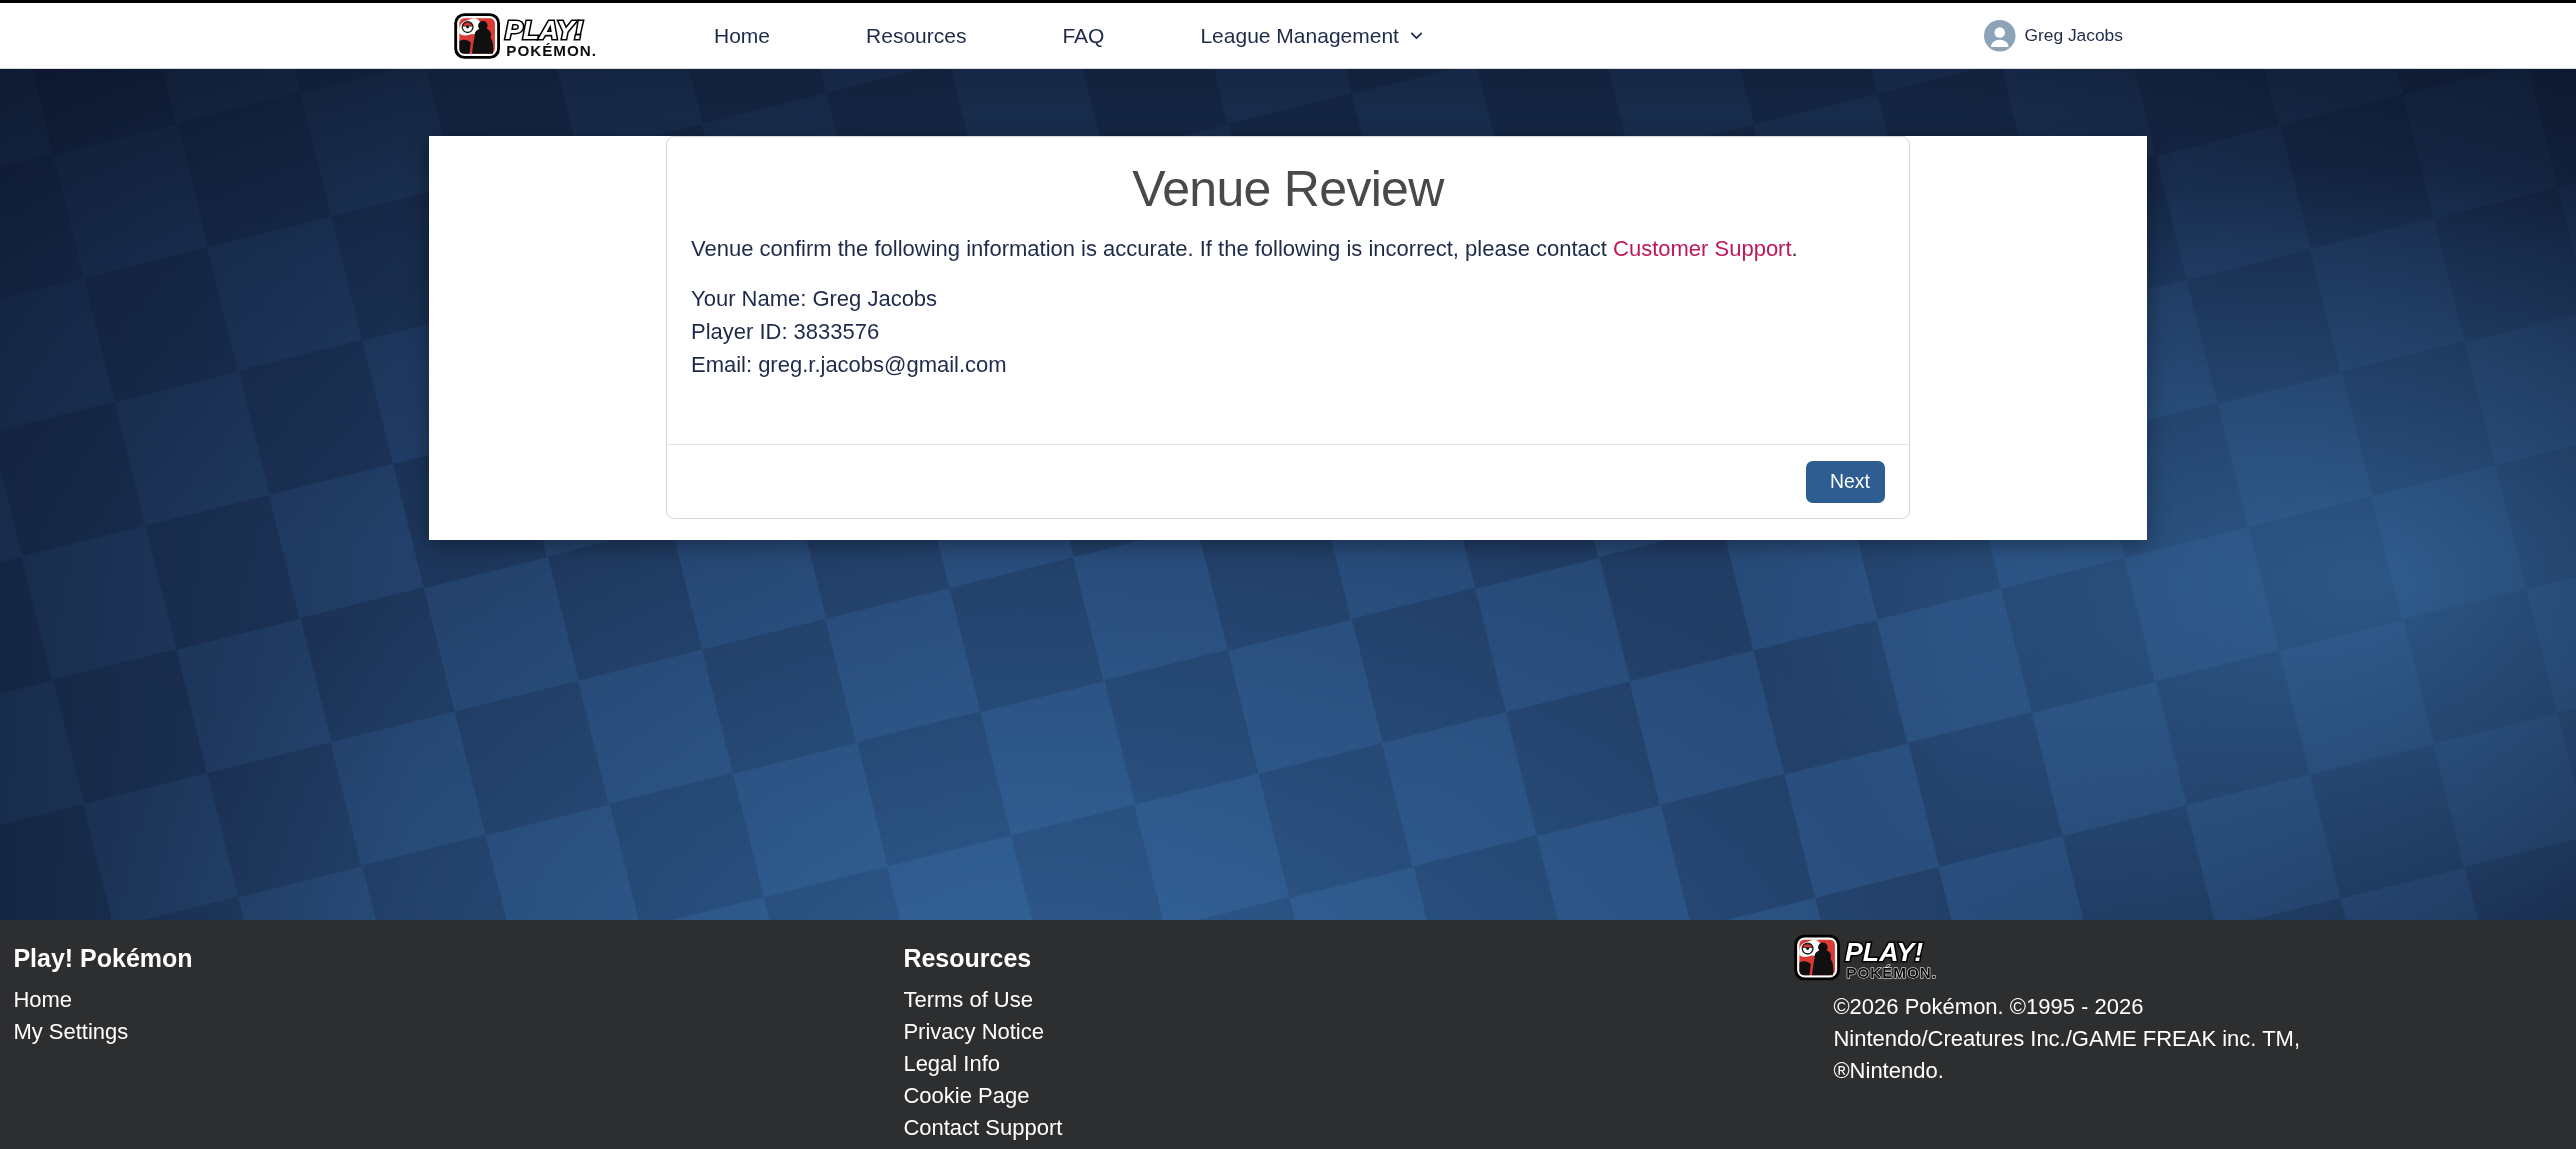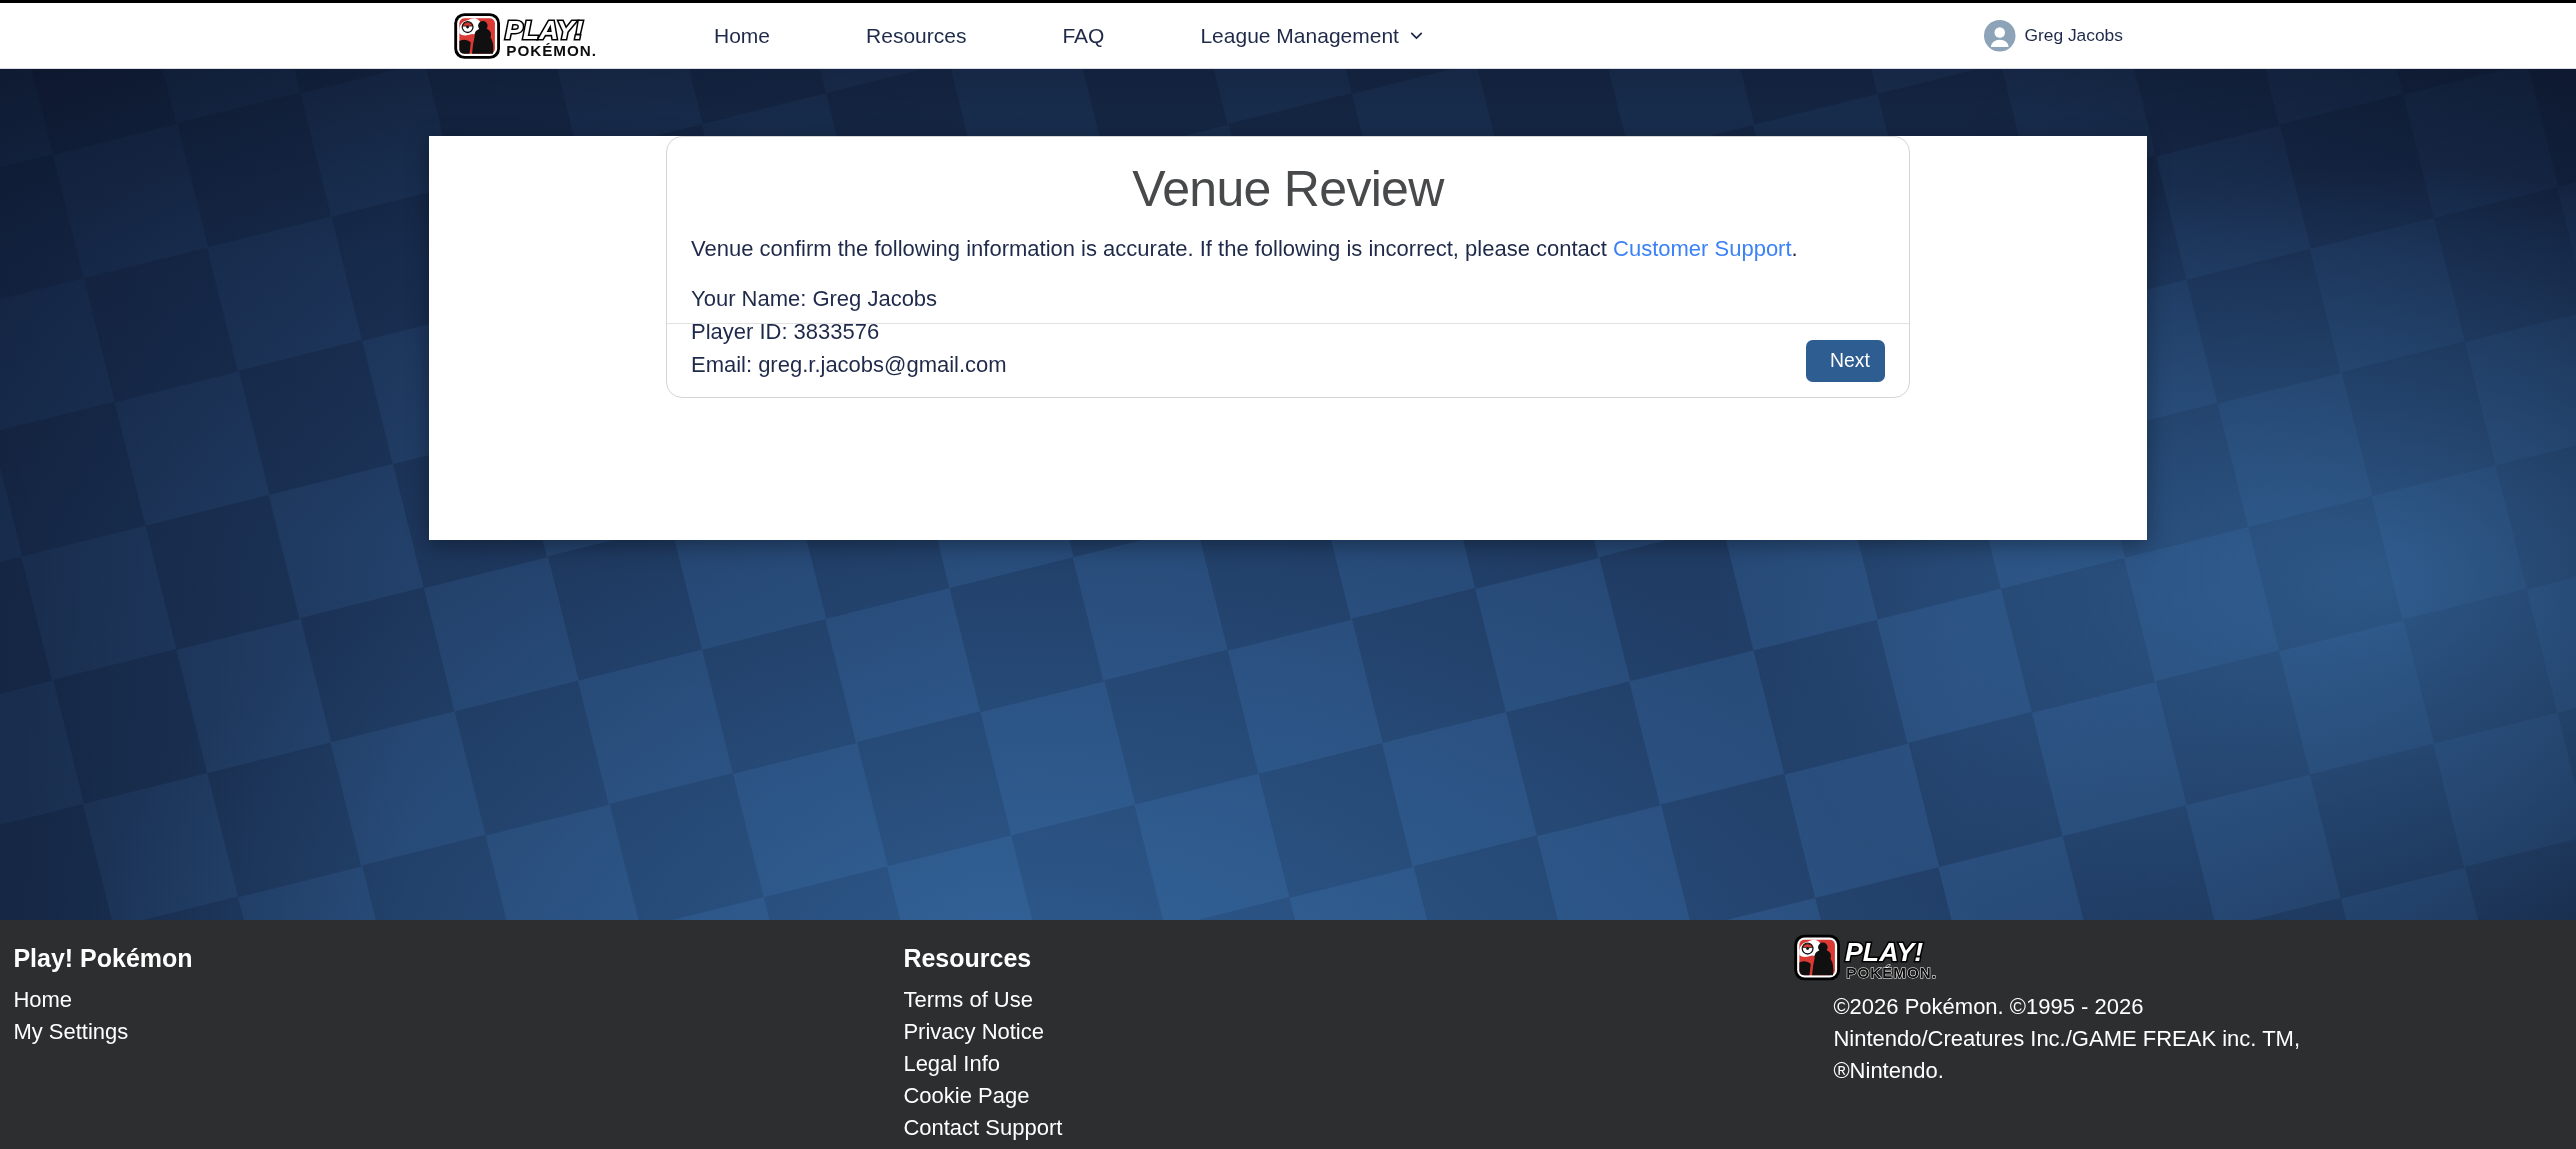--- a/index.html
+++ b/index.html
@@ -28,25 +28,25 @@
     background:
       radial-gradient(ellipse 1006px 637px at 92% 60%, rgba(72,142,208,0.42), rgba(72,142,208,0) 65%),
       radial-gradient(ellipse 1542px 838px at 40% 108%, rgba(66,134,200,0.38), rgba(66,134,200,0) 62%),
       linear-gradient(180deg, rgba(8,14,32,0.62) 0%, rgba(12,22,48,0.42) 22%, rgba(15,28,58,0.16) 55%, rgba(15,28,58,0.08) 100%),
       linear-gradient(90deg, rgba(8,13,30,0.50) 0%, rgba(8,13,30,0.14) 16%, rgba(8,13,30,0) 38%, rgba(8,13,30,0) 76%, rgba(8,13,30,0.42) 100%); }
 
   .content-wrap { position:relative; z-index:2; width:1718px; height:404px; margin:0 auto; top:41px;
     background:#fff; box-shadow:0 5.4px 20px rgba(0,0,0,0.35); }
 
   
-  .card { width:1244px; height:262px; margin:26px auto 0; background:#fff;
-    border:0.7px solid #d5d5d5; border-radius:16px; position:relative; }
+  .card { width:1244px; height:383px; margin:26px auto 0; background:#fff;
+    border:0.7px solid #d5d5d5; border-radius:8px; position:relative; }
   .card h1 { margin-top:23px; text-align:center; font-size:50px; font-weight:400; letter-spacing:-0.7px; color:#47494b; }
   .confirm { margin:17.4px 24px 0; font-size:22px; color:#1f2a4a; }
-  .support-link { color:#3b82f6; text-decoration:none; cursor:pointer; }
+  .support-link { color:#be185d; text-decoration:none; cursor:pointer; }
   .info { margin:20px 24px 0; font-size:22px; color:#1f2a4a; line-height:33px; }
   .info-line .lbl { margin-right:6px; }
   .card-footer { position:absolute; left:0; right:0; bottom:0; height:74px; border-top:0.7px solid #e2e2e2;
     display:flex; align-items:center; justify-content:flex-end; padding-right:24px; }
   .next-btn { width:79px; height:42px; background:#2e5d91; color:#fff; font-size:19.4px;
     font-family:"Liberation Sans", sans-serif; border:none; border-radius:6.7px; cursor:pointer;padding-left:9px; }
 
   
   .site-footer { height:229px; background:#2d2e2f; display:flex; padding:12px 0 0 13.4px;gap:32px; }
   .fcol { width:858px; padding-top:11.4px; }

